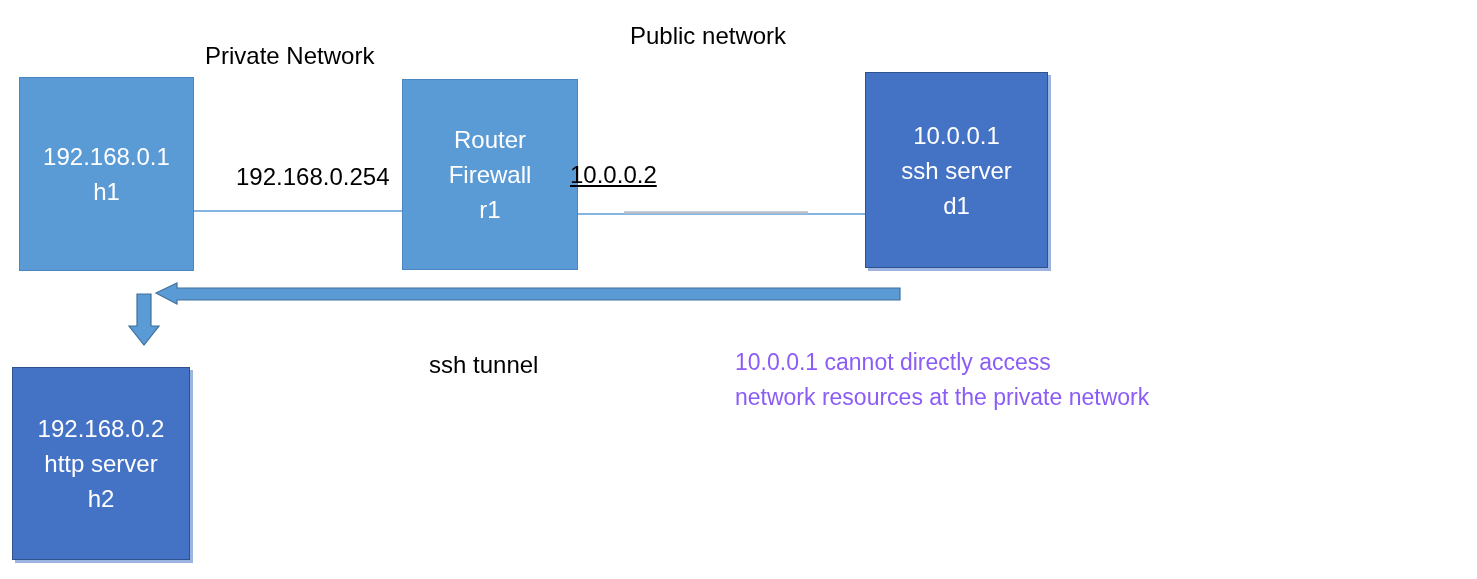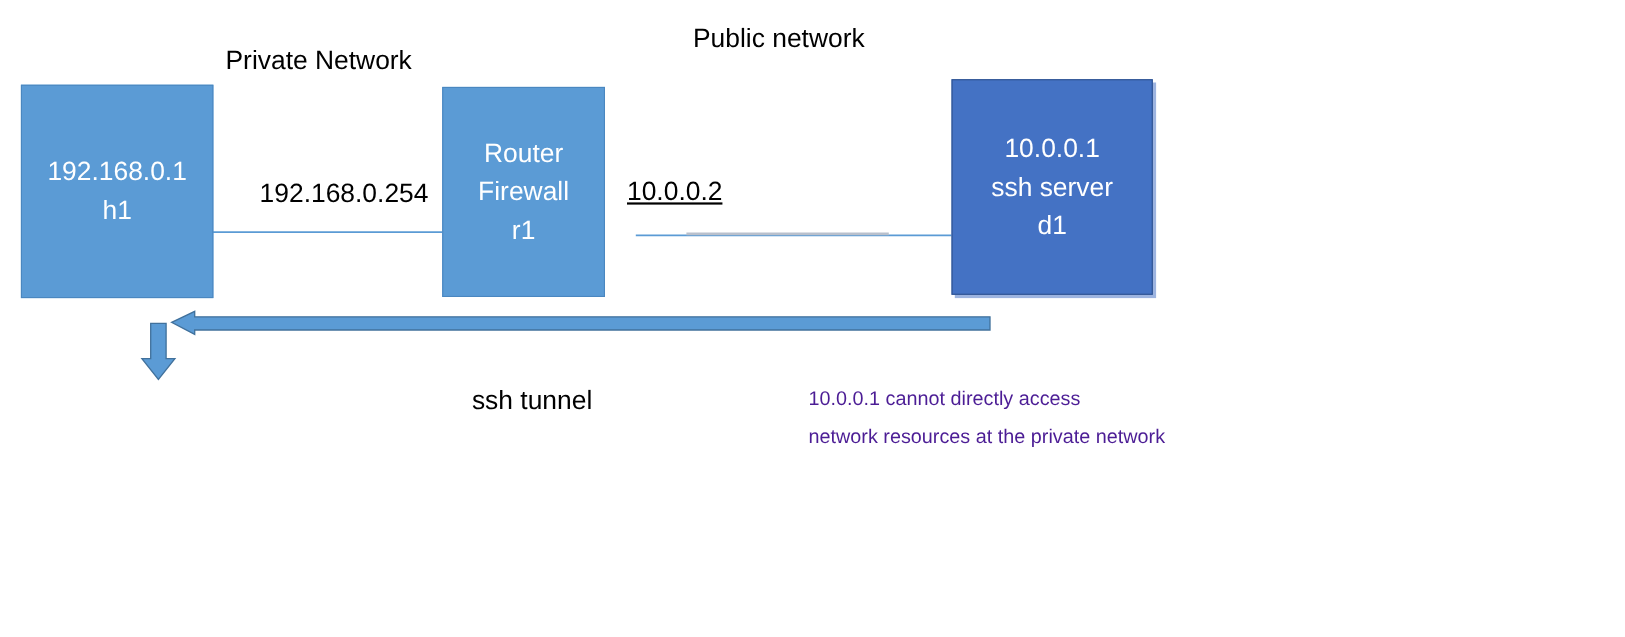--- a/index.html
+++ b/index.html
@@ -37,41 +37,41 @@
   .node-light {
     background: #5b9bd5;
     border: 1px solid #4a87c0;
   }
   .node-dark {
     background: #4472c4;
     border: 1px solid #2f528f;
     box-shadow: 3px 3px 0 0 #9db4e0;
   }
   #node-h1   { left: 19px;  top: 77px;  width: 175px; height: 194px; }
-  #node-r1   { left: 402px; top: 79px;  width: 148px; height: 191px; }
+  #node-r1   { left: 402px; top: 79px;  width: 176px; height: 191px; }
   #node-d1   { left: 865px; top: 72px;  width: 183px; height: 196px; }
   #node-h2   { left: 12px;  top: 367px; width: 178px; height: 193px; }
 
   .diagram-label {
     position: absolute;
     color: #000000;
     font-size: 24px;
     white-space: nowrap;
     z-index: 3;
   }
   #label-private  { left: 205px; top: 42px; }
   #label-public   { left: 630px; top: 22px; }
   #label-ip254    { left: 236px; top: 163px; }
   #label-ip10002  { left: 570px; top: 161px; text-decoration: underline; }
   #label-tunnel   { left: 429px; top: 351px; }
   #label-note {
     position: absolute;
     left: 735px; top: 345px;
-    color: #4c1d95;
-    font-size: 18px;
+    color: #8b5cf6;
+    font-size: 23px;
     line-height: 35px;
     white-space: nowrap;
     z-index: 3;
   }
 </style>
 </head>
 <body>
 
 <div id="canvas">
 
@@ -98,20 +98,25 @@
     <span>Firewall</span>
     <span>r1</span>
   </div>
 
   <div class="node node-dark" id="node-d1">
     <span>10.0.0.1</span>
     <span>ssh server</span>
     <span>d1</span>
   </div>
 
+  <div class="node node-dark" id="node-h2">
+    <span>192.168.0.2</span>
+    <span>http server</span>
+    <span>h2</span>
+  </div>
 
   <div class="diagram-label" id="label-public">Public network</div>
 
   <div class="diagram-label" id="label-private">Private Network</div>
 
   <div class="diagram-label" id="label-ip254">192.168.0.254</div>
 
   <div class="diagram-label" id="label-ip10002">10.0.0.2</div>
 
   <div class="diagram-label" id="label-tunnel">ssh tunnel</div>

